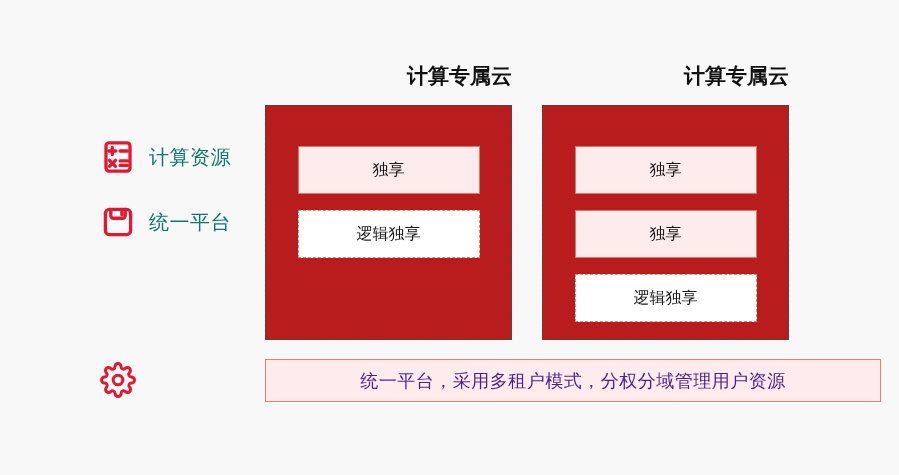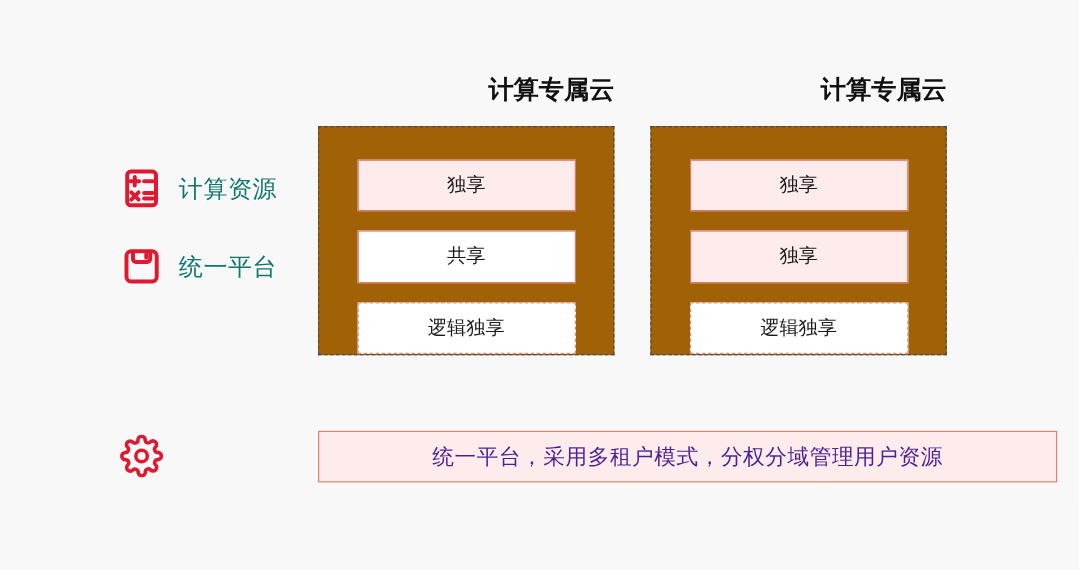--- a/index.html
+++ b/index.html
@@ -10,26 +10,26 @@
     font-family:"Liberation Sans","DejaVu Sans",sans-serif;
     color:#1a1a1a;
     overflow:hidden;
   }
   .col-header{
     position:absolute;top:61px;width:247px;height:30px;
     line-height:30px;text-align:right;
     font-size:21px;font-weight:700;color:#111;
   }
   .container{
-    position:absolute;top:105px;width:247px;height:191px;
+    position:absolute;top:105px;width:247px;height:235px;
     box-sizing:border-box;
-    background:#a16207;
+    background:#b91c1c;
     border:1px dashed #4a4a4a;
     display:flex;flex-direction:column;align-items:center;
-    padding-top:27px;gap:16px;
+    padding-top:40px;gap:16px;
   }
   .c1{left:265px;}
   .c2{left:542px;}
   .cell{
     box-sizing:border-box;
     width:182px;height:48px;
     display:flex;align-items:center;justify-content:center;
     font-size:16px;color:#1a1a1a;
     background:#ffffff;
   }
@@ -54,21 +54,20 @@
 </head>
 <body>
 
 <div class="canvas">
 
   <div class="col-header" style="left:265px;">计算专属云</div>
   <div class="col-header" style="left:542px;">计算专属云</div>
 
   <div class="container c1">
     <div class="cell filled">独享</div>
-    <div class="cell outline">共享</div>
     <div class="cell dashed">逻辑独享</div>
   </div>
 
   <div class="container c2">
     <div class="cell filled">独享</div>
     <div class="cell filled">独享</div>
     <div class="cell dashed">逻辑独享</div>
   </div>
 
   <div class="res-row" style="top:138px;">

